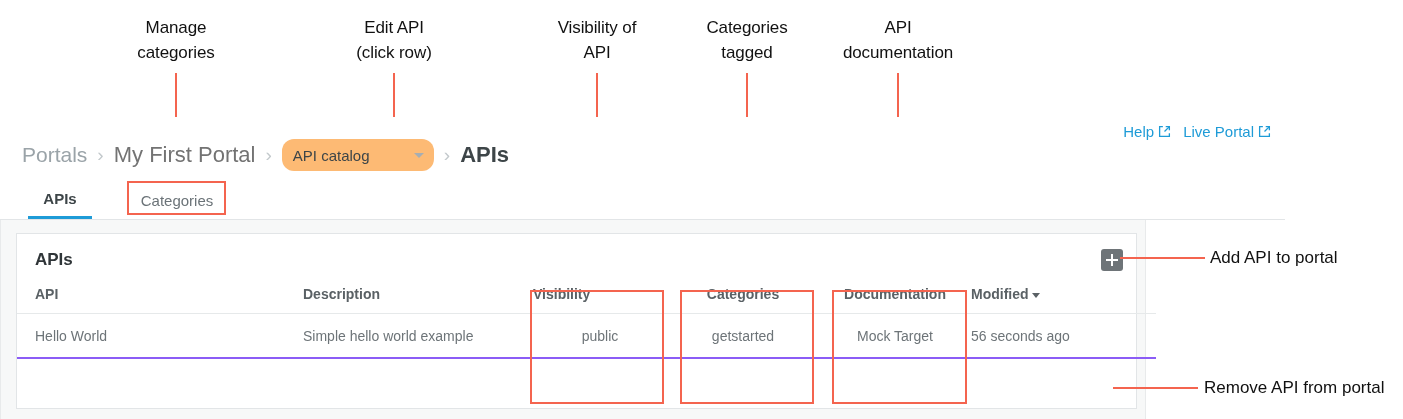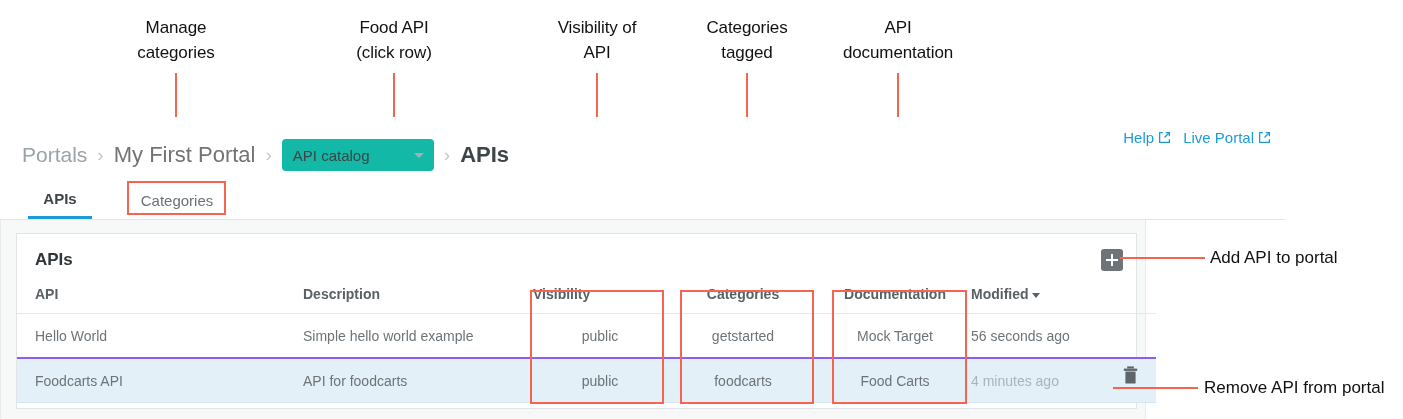--- a/index.html
+++ b/index.html
@@ -93,22 +93,22 @@
     font-weight: bold;
     font-family: "Liberation Sans", sans-serif;
   }
   .crumb-sep {
     color: #c3c9cc;
     font-size: 19px;
     margin: 0 10px;
     font-weight: 300;
   }
   .crumb-select {
-    background: #14b8a6;
-    border-radius: 4px;
+    background: #fdba74;
+    border-radius: 12px;
     height: 32px;
     min-width: 152px;
     display: flex;
     align-items: center;
     justify-content: space-between;
     padding: 0 10px 0 11px;
     box-sizing: border-box;
     cursor: pointer;
   }
   .crumb-select-label {
@@ -121,21 +121,21 @@
     border-left: 5px solid transparent;
     border-right: 5px solid transparent;
     border-top: 5px solid #a7aeb2;
     margin-left: 14px;
   }
 
   
   .header-links {
     position: absolute;
     right: 14px;
-    top: 12px;
+    top: 6px;
     display: flex;
     align-items: center;
     gap: 6px;
   }
   .hlink {
     color: #1e9bd7;
     font-size: 15px;
     text-decoration: none;
     display: inline-flex;
     align-items: center;
@@ -291,21 +291,21 @@
 </style>
 </head>
 <body>
 
 <div id="screen">
 
   <div class="anno-label" style="left:96px; top:6px; width:160px;">Manage
 categories</div>
   <div class="anno-vline" style="left:175px; top:64px; height:110px;"></div>
 
-  <div class="anno-label" style="left:314px; top:6px; width:160px;">Food API
+  <div class="anno-label" style="left:314px; top:6px; width:160px;">Edit API
 (click row)</div>
   <div class="anno-vline" style="left:393px; top:64px; height:300px;"></div>
 
   <div class="anno-label" style="left:517px; top:6px; width:160px;">Visibility of
 API</div>
   <div class="anno-vline" style="left:596px; top:64px; height:219px;"></div>
 
   <div class="anno-label" style="left:667px; top:6px; width:160px;">Categories
 tagged</div>
   <div class="anno-vline" style="left:746px; top:64px; height:219px;"></div>
@@ -383,35 +383,20 @@
         </thead>
         <tbody>
           <tr>
             <td class="col-api">Hello World</td>
             <td class="col-desc">Simple hello world example</td>
             <td class="col-vis">public</td>
             <td class="col-cat">getstarted</td>
             <td class="col-doc">Mock Target</td>
             <td class="col-mod c-modified">56 seconds ago</td>
           </tr>
-          <tr class="row-selected">
-            <td class="col-api">Foodcarts API</td>
-            <td class="col-desc">API for foodcarts</td>
-            <td class="col-vis">public</td>
-            <td class="col-cat">foodcarts</td>
-            <td class="col-doc">Food Carts</td>
-            <td class="col-mod c-modified cell-rel">
-              <span>4 minutes ago</span>
-              <svg class="trash" viewBox="0 0 15 18">
-                <rect x="4.2" y="0.4" width="6.6" height="2.1" fill="#5f6569"></rect>
-                <rect x="0.8" y="2.6" width="13.4" height="2.3" fill="#5f6569"></rect>
-                <rect x="2.4" y="5.4" width="10.2" height="12.2" rx="0.6" fill="#5f6569"></rect>
-              </svg>
-            </td>
-          </tr>
         </tbody>
       </table>
     </div>
   </div>
 
   <div class="anno-box" style="left:127px; top:172px; width:99px; height:34px;"></div>
   <div class="anno-box" style="left:530px; top:281px; width:134px; height:114px;"></div>
   <div class="anno-box" style="left:680px; top:281px; width:134px; height:114px;"></div>
   <div class="anno-box" style="left:832px; top:281px; width:135px; height:114px;"></div>
 

